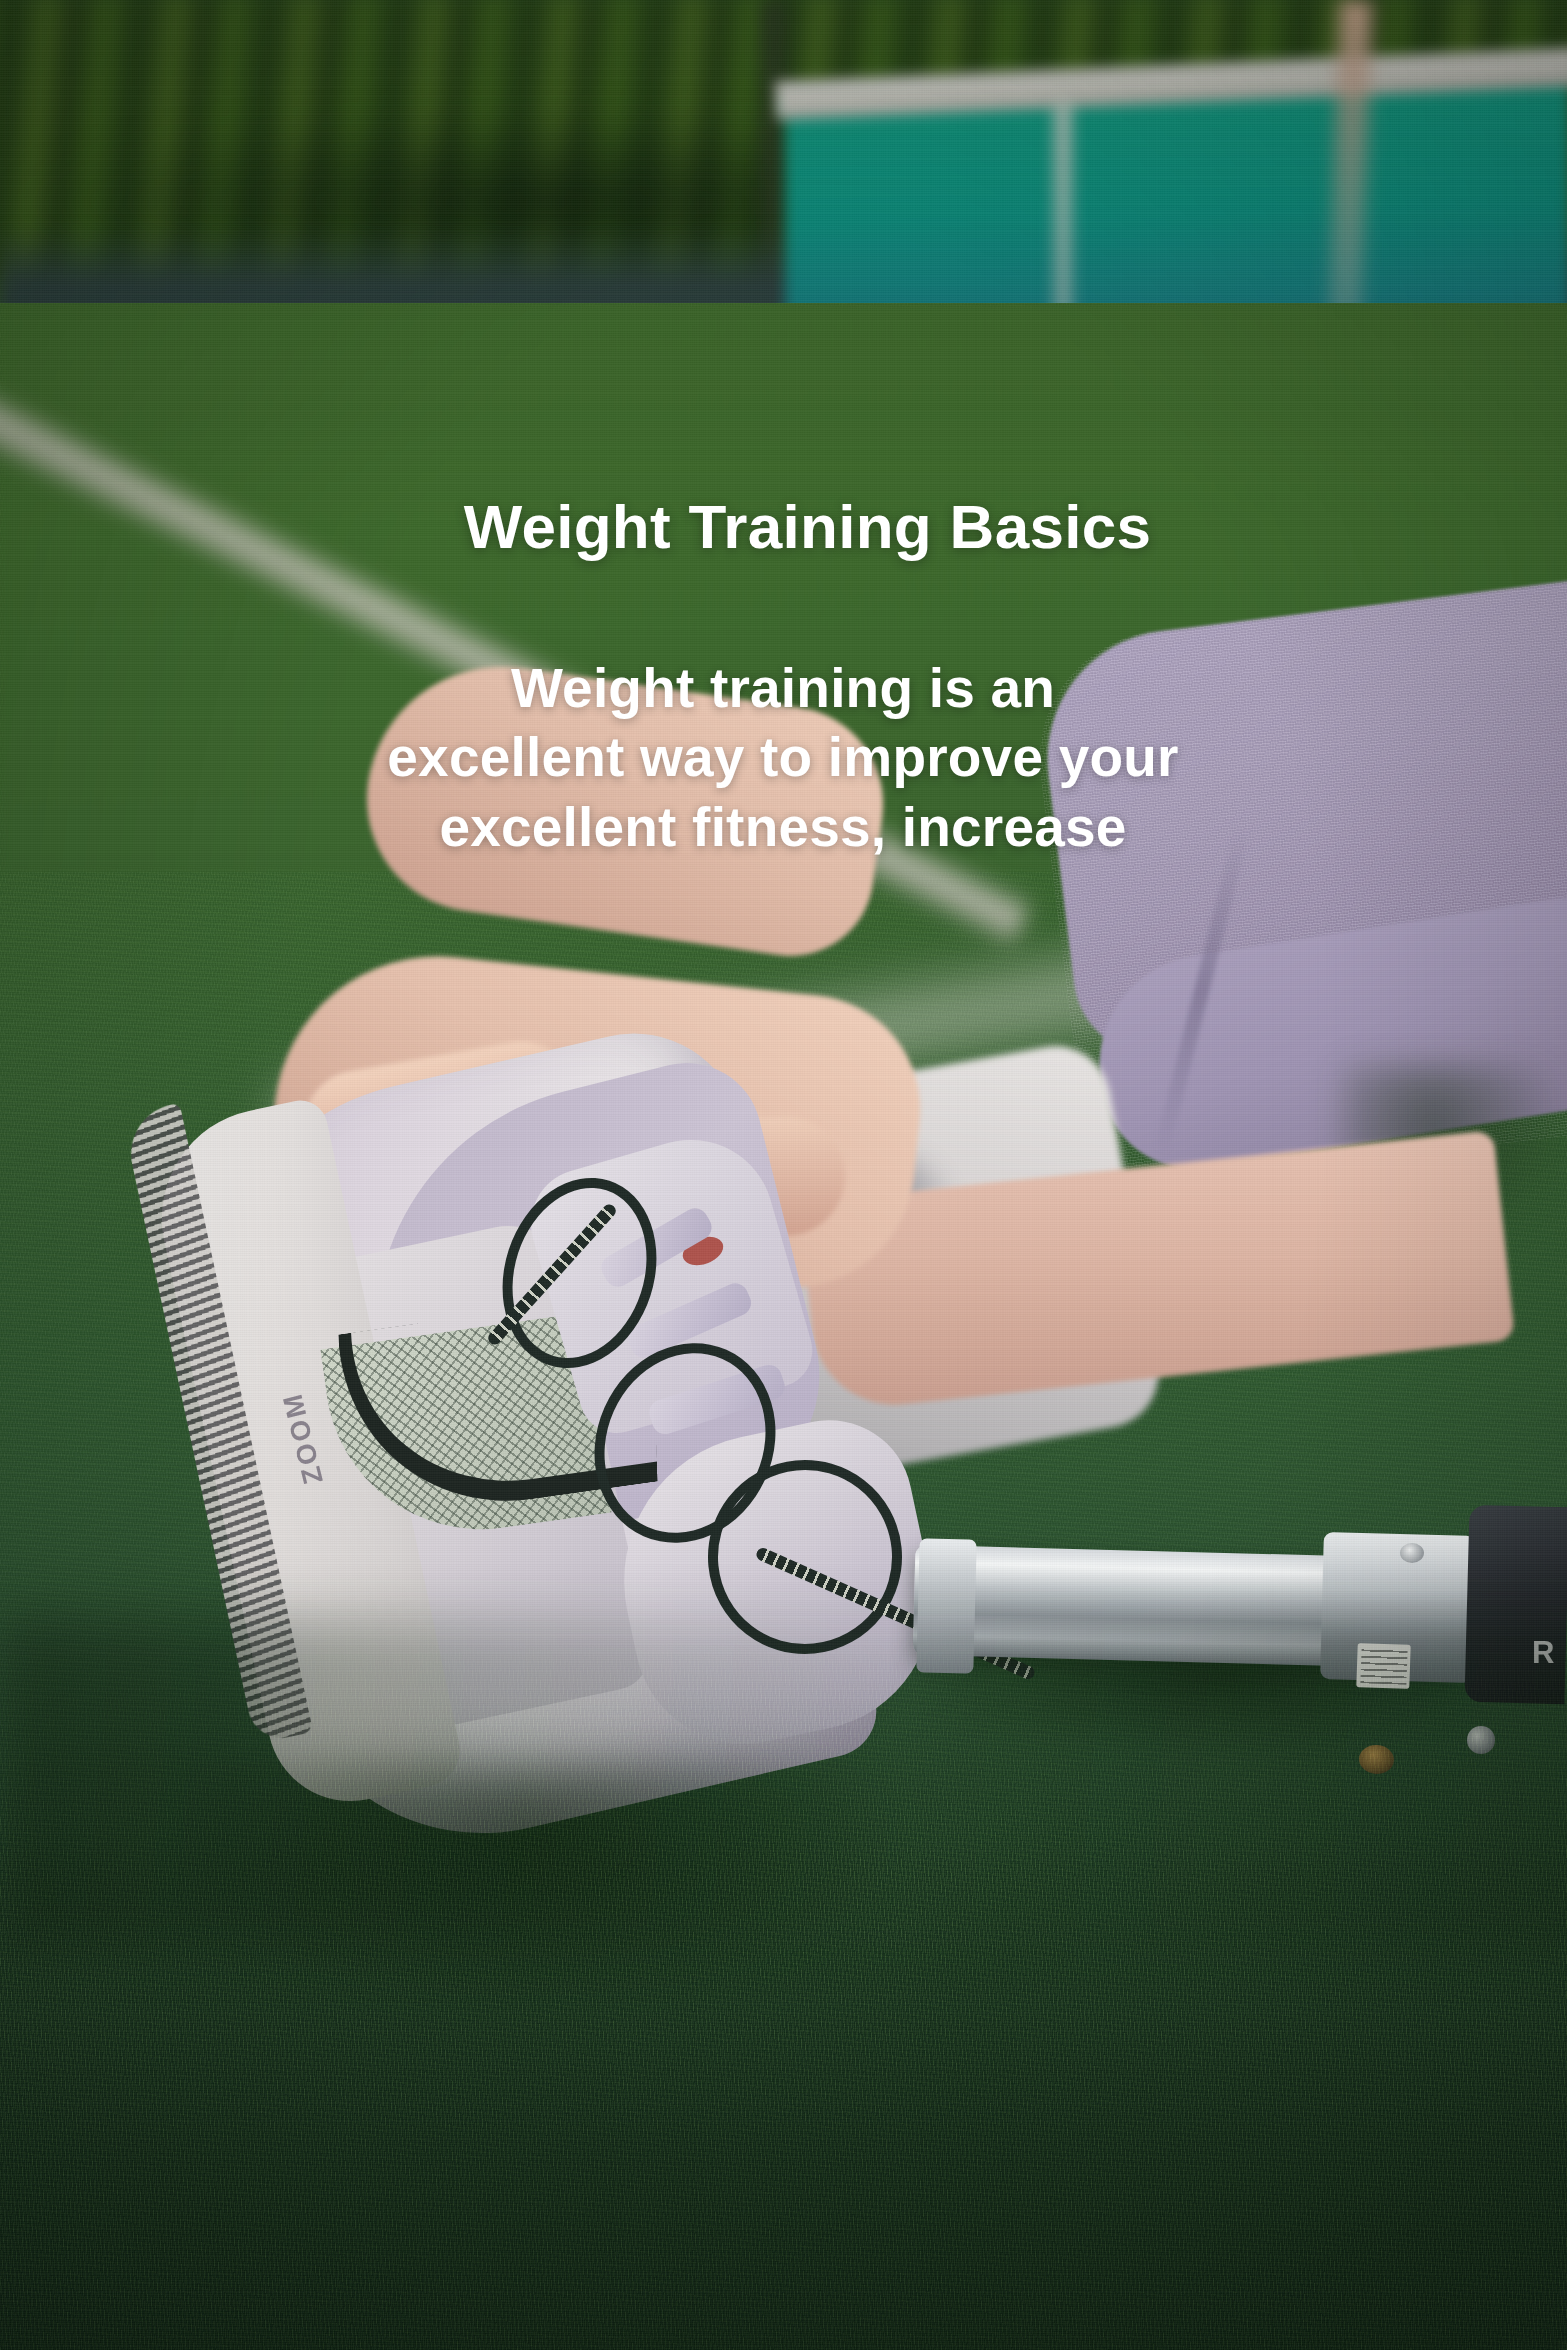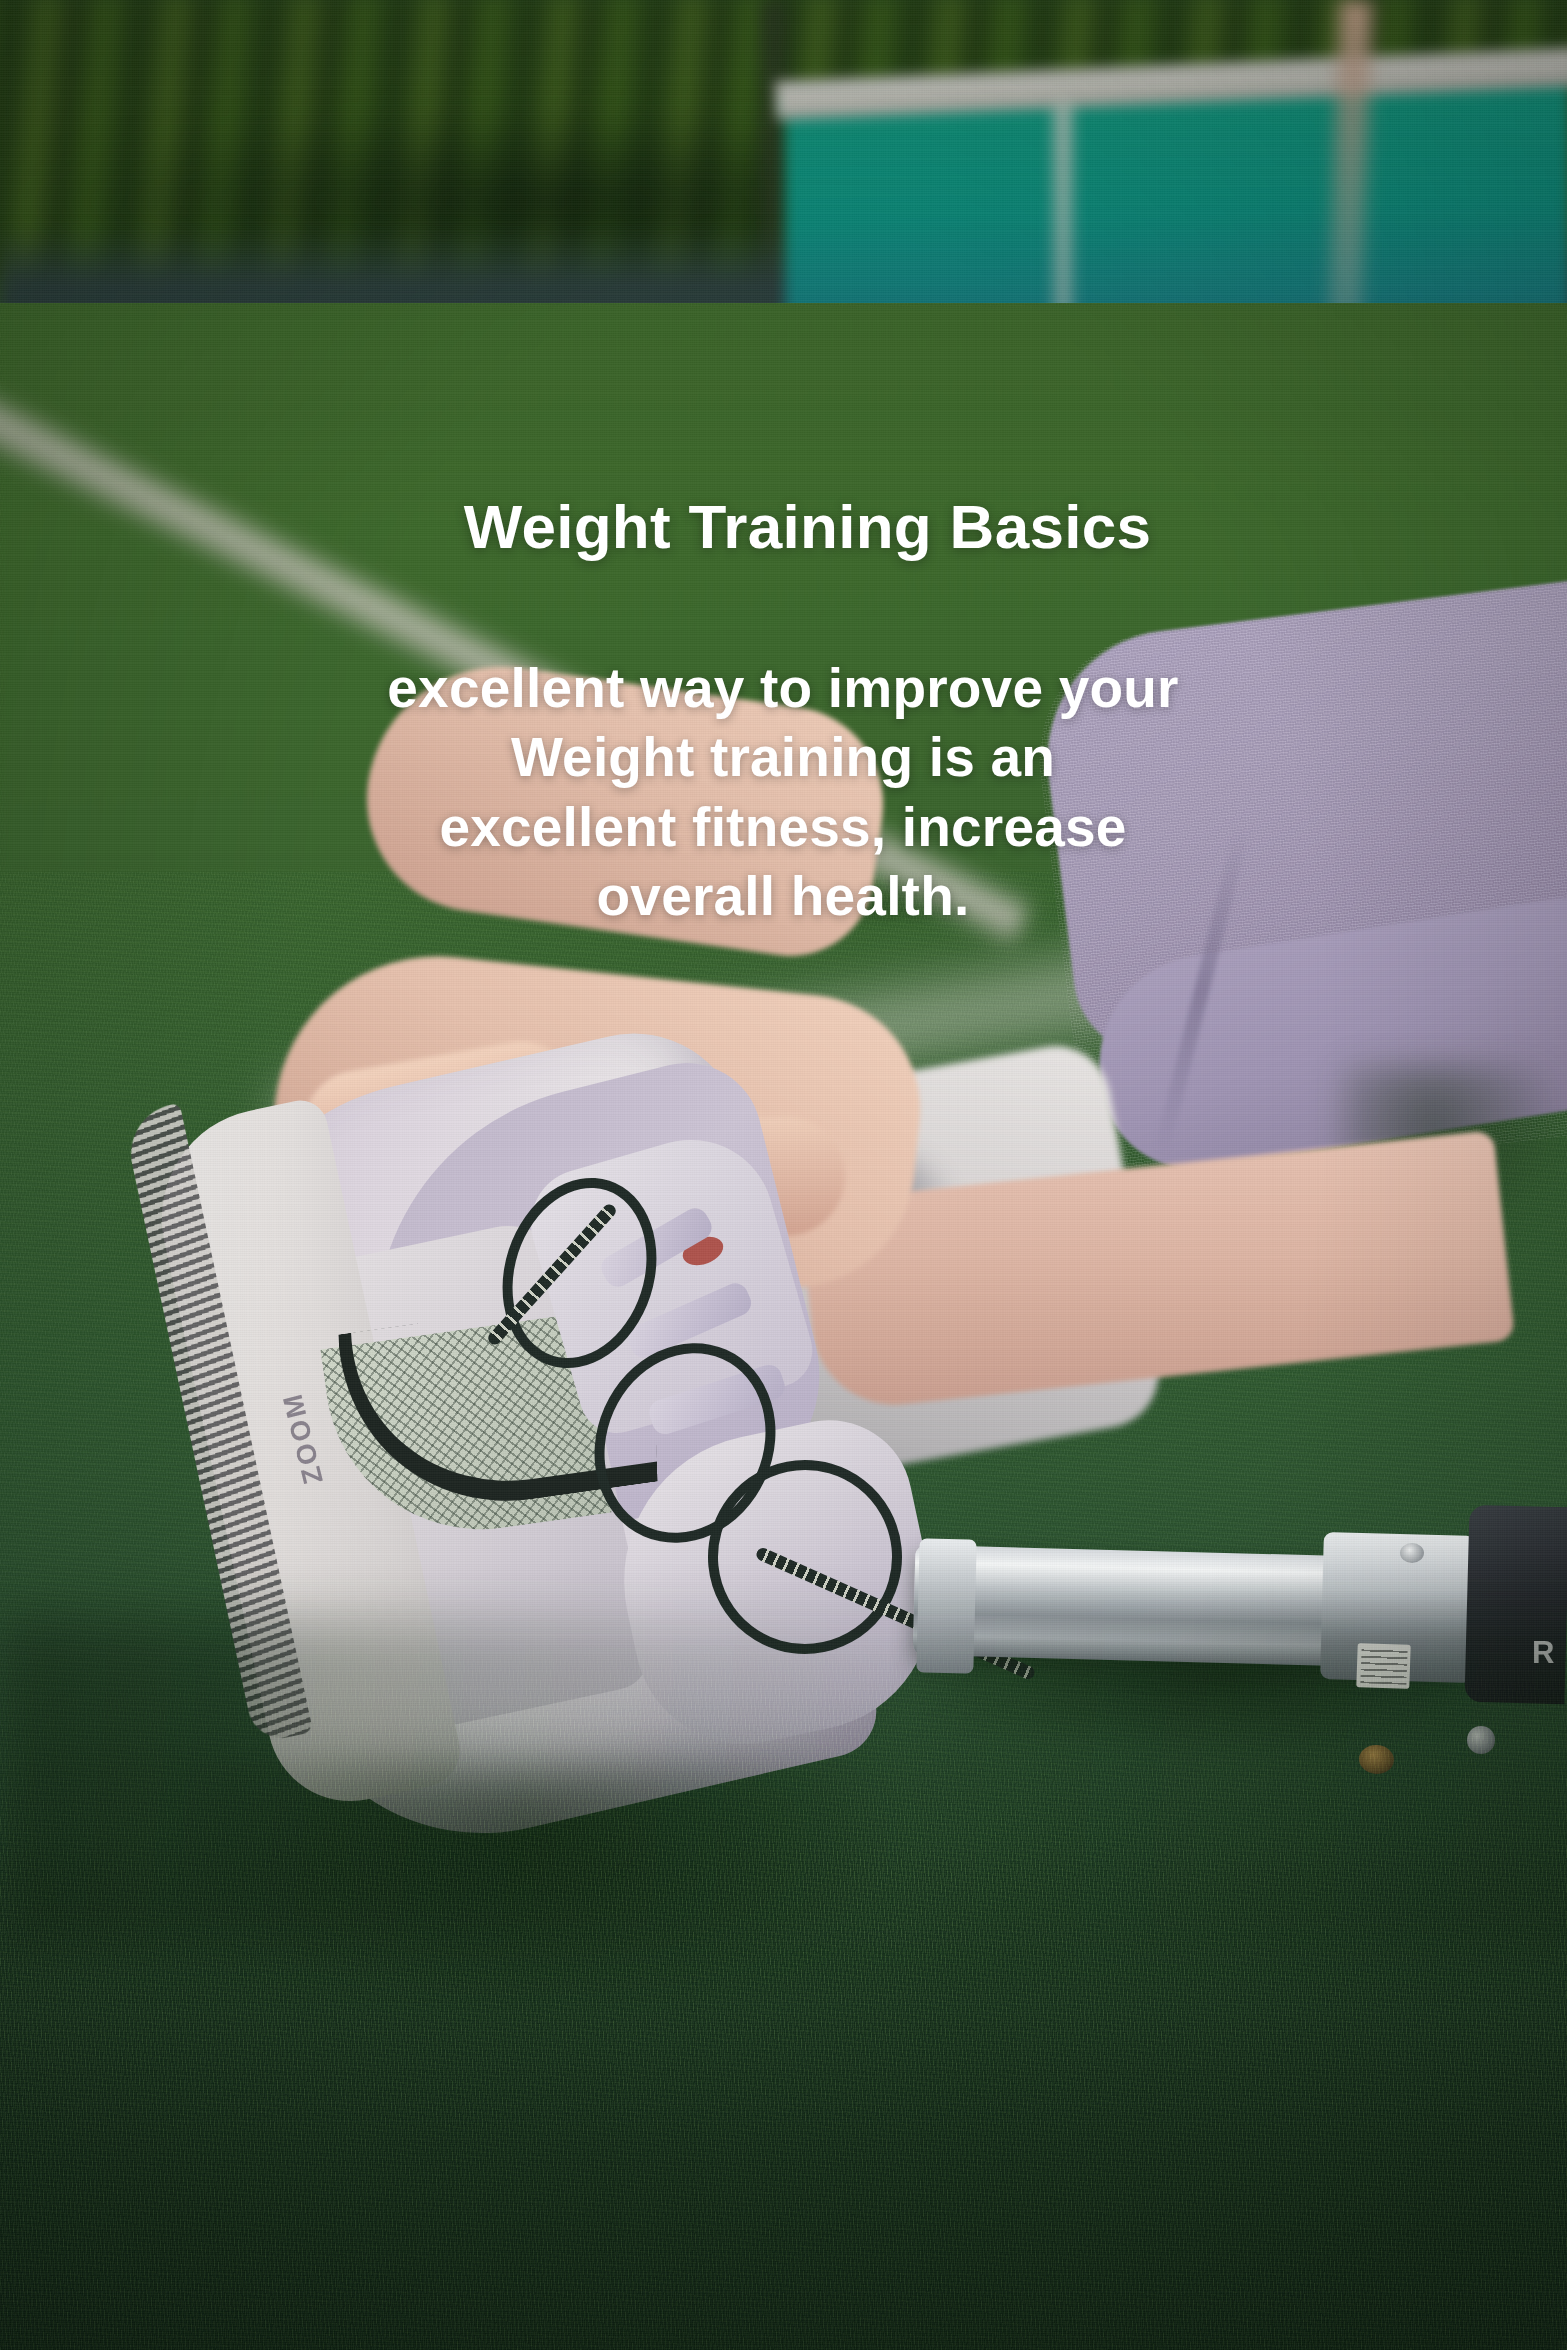--- a/index.html
+++ b/index.html
@@ -690,22 +690,21 @@
     <div class="grade"></div>
     <div class="vignette"></div>
     <div class="grain"></div>
   </div>
 
   <div class="overlay">
 
     <div class="title">Weight Training Basics</div>
 
     <div class="body-text">
+      <span class="ln">Weight training is an</span>
       <span class="ln">excellent way to improve your</span>
-      <span class="ln">Weight training is an</span>
       <span class="ln">excellent fitness, increase</span>
-      <span class="ln">overall health.</span>
     </div>
 
   </div>
 
 </div>
 
 
 </body></html>

